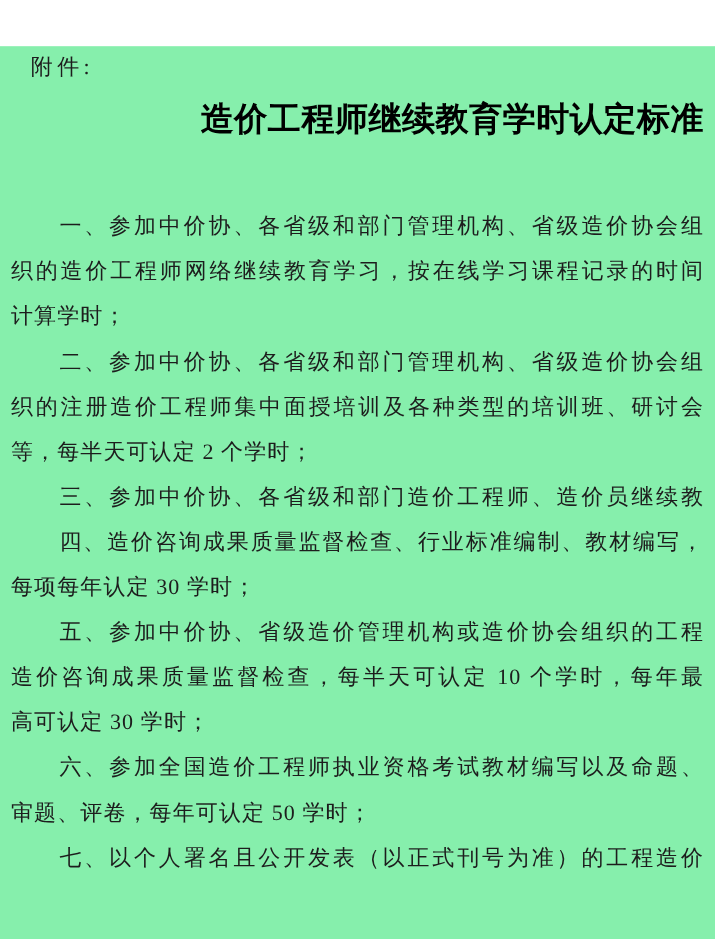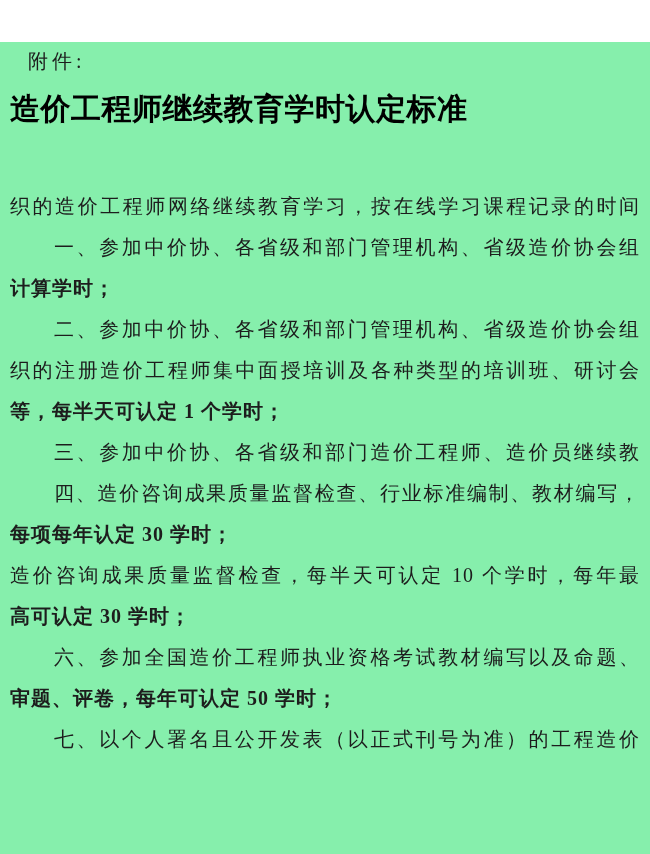--- a/index.html
+++ b/index.html
@@ -26,21 +26,21 @@
     font-size: 20px;
     line-height: 26px;
     padding-left: 18px;
     letter-spacing: 4px;
   }
   .title {
     margin: 16px 0 0 0;
     font-size: 30px;
     line-height: 38px;
     font-weight: 700;
-    text-align: left;
+    text-align: right;
     letter-spacing: 0.5px;
     color: #000000;
     font-family: "Liberation Serif", "DejaVu Serif", serif;
   }
   .content {
     margin-top: 58px;
   }
   .para {
     margin: 0;
   }
@@ -51,48 +51,48 @@
     letter-spacing: 1px;
     text-align: justify;
     text-align-last: justify;
     overflow: hidden;
   }
   .line.indent {
     text-indent: 44px;
   }
   .line.end {
     text-align-last: left;
-    font-weight: bold;
   }
 </style>
 </head>
 <body>
 
 <div class="page">
   <div class="attachment">附件:</div>
   <h1 class="title">造价工程师继续教育学时认定标准</h1>
   <div class="content" id="content">
       <div class="para">
+        <div class="line indent">一、参加中价协、各省级和部门管理机构、省级造价协会组</div>
         <div class="line">织的造价工程师网络继续教育学习，按在线学习课程记录的时间</div>
-        <div class="line indent">一、参加中价协、各省级和部门管理机构、省级造价协会组</div>
         <div class="line end">计算学时；</div>
       </div>
       <div class="para">
         <div class="line indent">二、参加中价协、各省级和部门管理机构、省级造价协会组</div>
         <div class="line">织的注册造价工程师集中面授培训及各种类型的培训班、研讨会</div>
-        <div class="line end">等，每半天可认定 1 个学时；</div>
+        <div class="line end">等，每半天可认定 2 个学时；</div>
       </div>
       <div class="para">
         <div class="line indent">三、参加中价协、各省级和部门造价工程师、造价员继续教</div>
       </div>
       <div class="para">
         <div class="line indent">四、造价咨询成果质量监督检查、行业标准编制、教材编写，</div>
         <div class="line end">每项每年认定 30 学时；</div>
       </div>
       <div class="para">
+        <div class="line indent">五、参加中价协、省级造价管理机构或造价协会组织的工程</div>
         <div class="line">造价咨询成果质量监督检查，每半天可认定 10 个学时，每年最</div>
         <div class="line end">高可认定 30 学时；</div>
       </div>
       <div class="para">
         <div class="line indent">六、参加全国造价工程师执业资格考试教材编写以及命题、</div>
         <div class="line end">审题、评卷，每年可认定 50 学时；</div>
       </div>
       <div class="para">
         <div class="line indent">七、以个人署名且公开发表（以正式刊号为准）的工程造价</div>
       </div>

